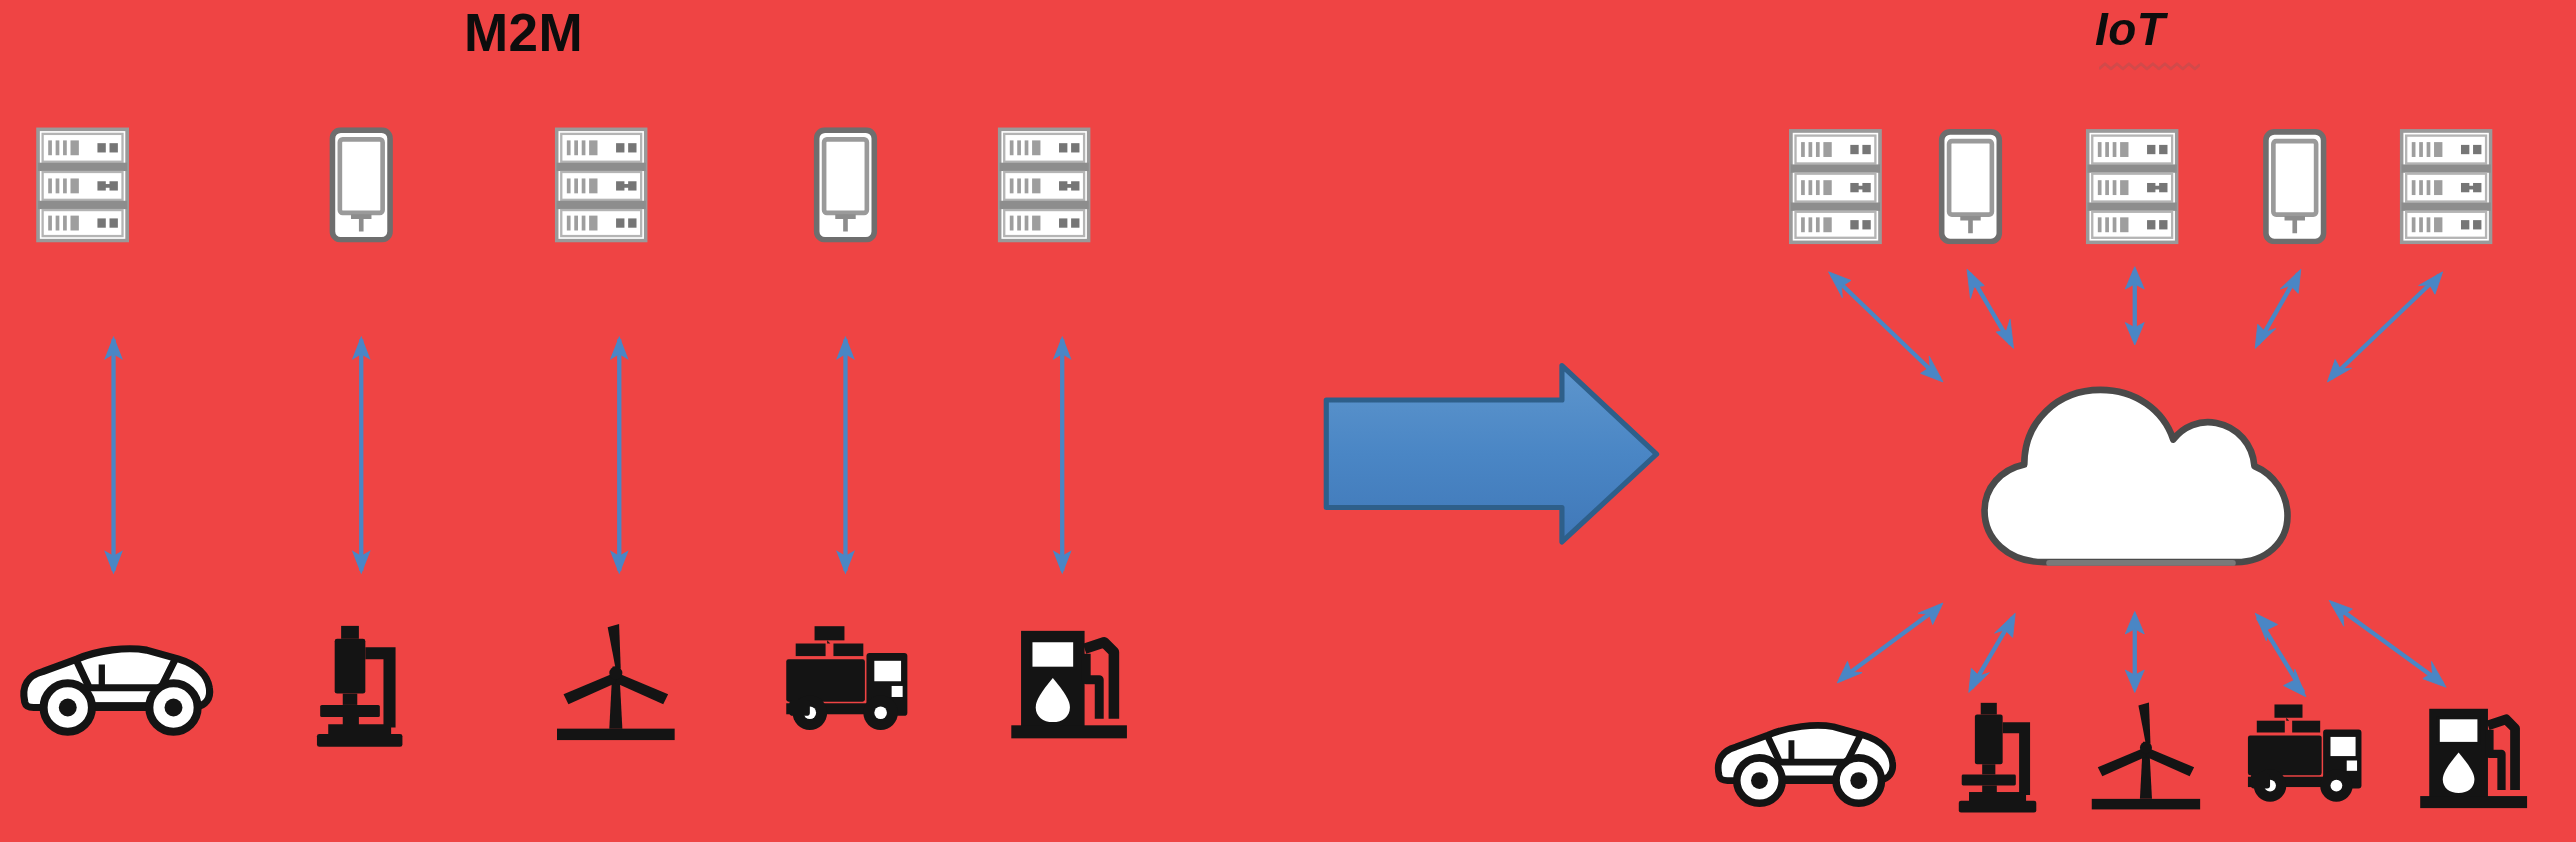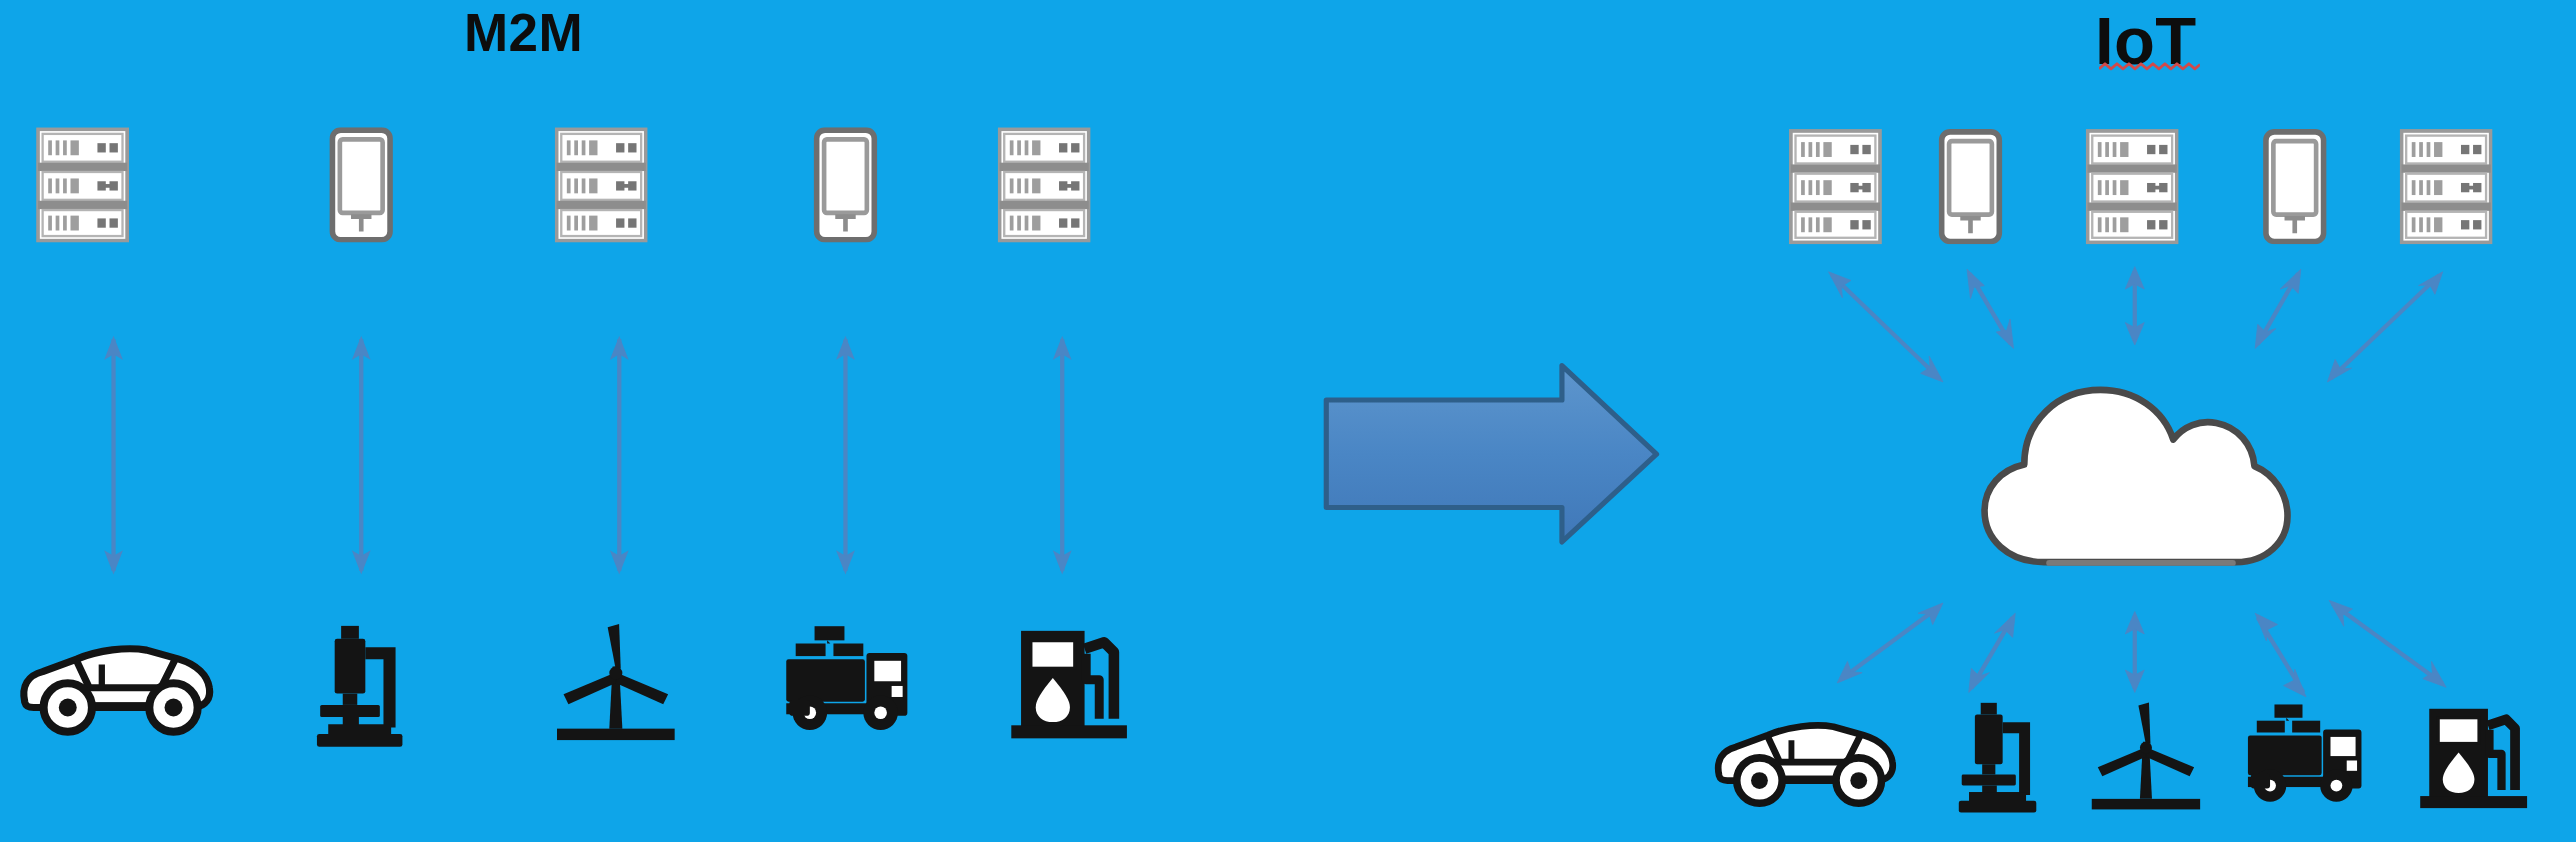--- a/index.html
+++ b/index.html
@@ -8,40 +8,41 @@
     padding: 0;
     background: #ffffff;
   }
   body {
     font-family: "Liberation Sans", sans-serif;
   }
   #canvas {
     position: relative;
     width: 2576px;
     height: 843px;
-    background: #0ea5e9;
+    background: #ef4444;
     overflow: hidden;
   }
   .title {
     position: absolute;
     font-family: "Liberation Sans", sans-serif;
     font-weight: bold;
     color: #0d0d0d;
     white-space: nowrap;
     letter-spacing: 0.4px;
   }
   #title-m2m {
     left: 464px;
     top: 1.7px;
     font-size: 53px;
   }
   #title-iot {
     left: 2095px;
     top: 1.7px;
-    font-size: 67px;
+    font-size: 46px;
+    font-style: italic;
   }
   .spell-underline {
     position: absolute;
     left: 2099px;
     top: 62px;
     width: 101px;
     height: 10.3px;
   }
   .svg-layer {
     position: absolute;

